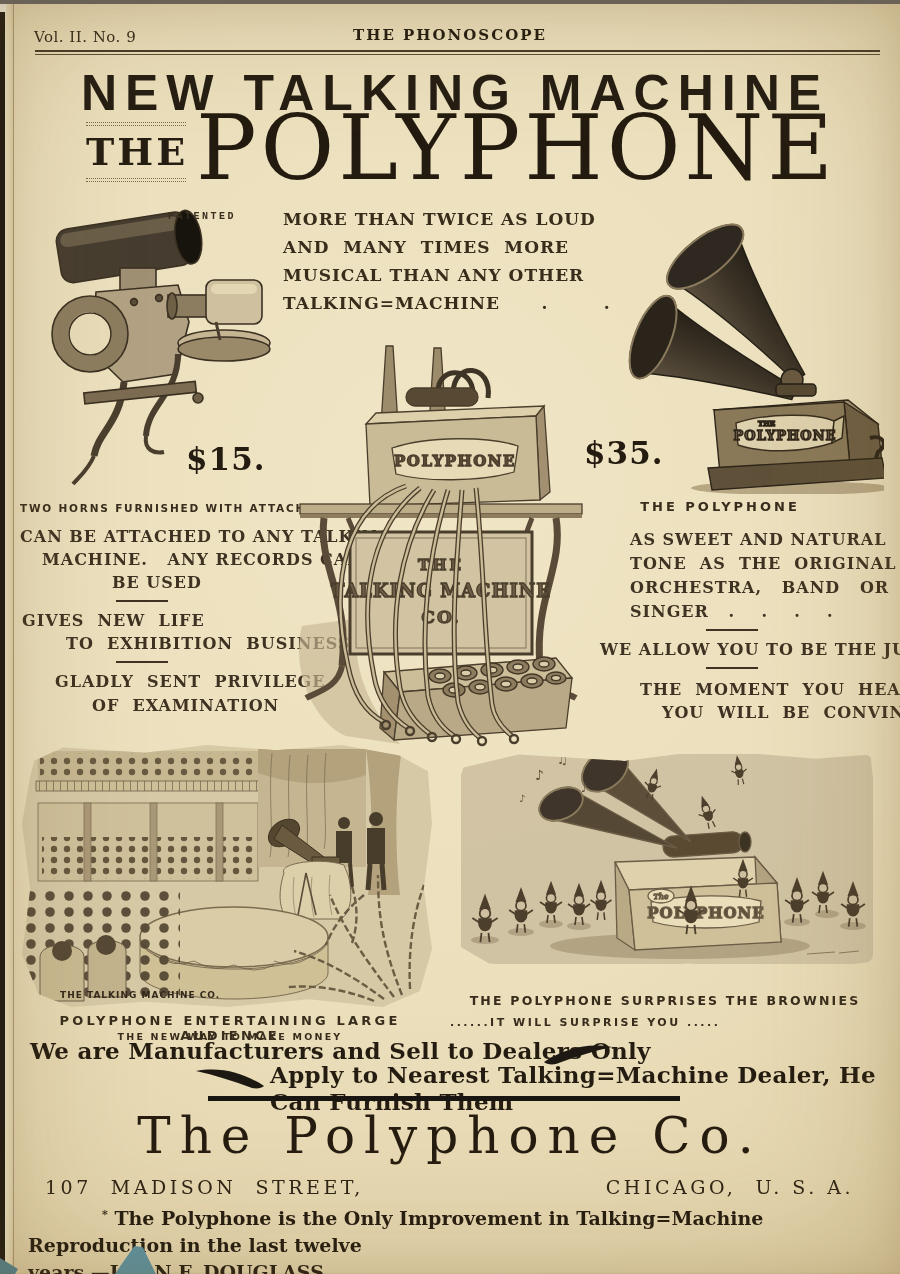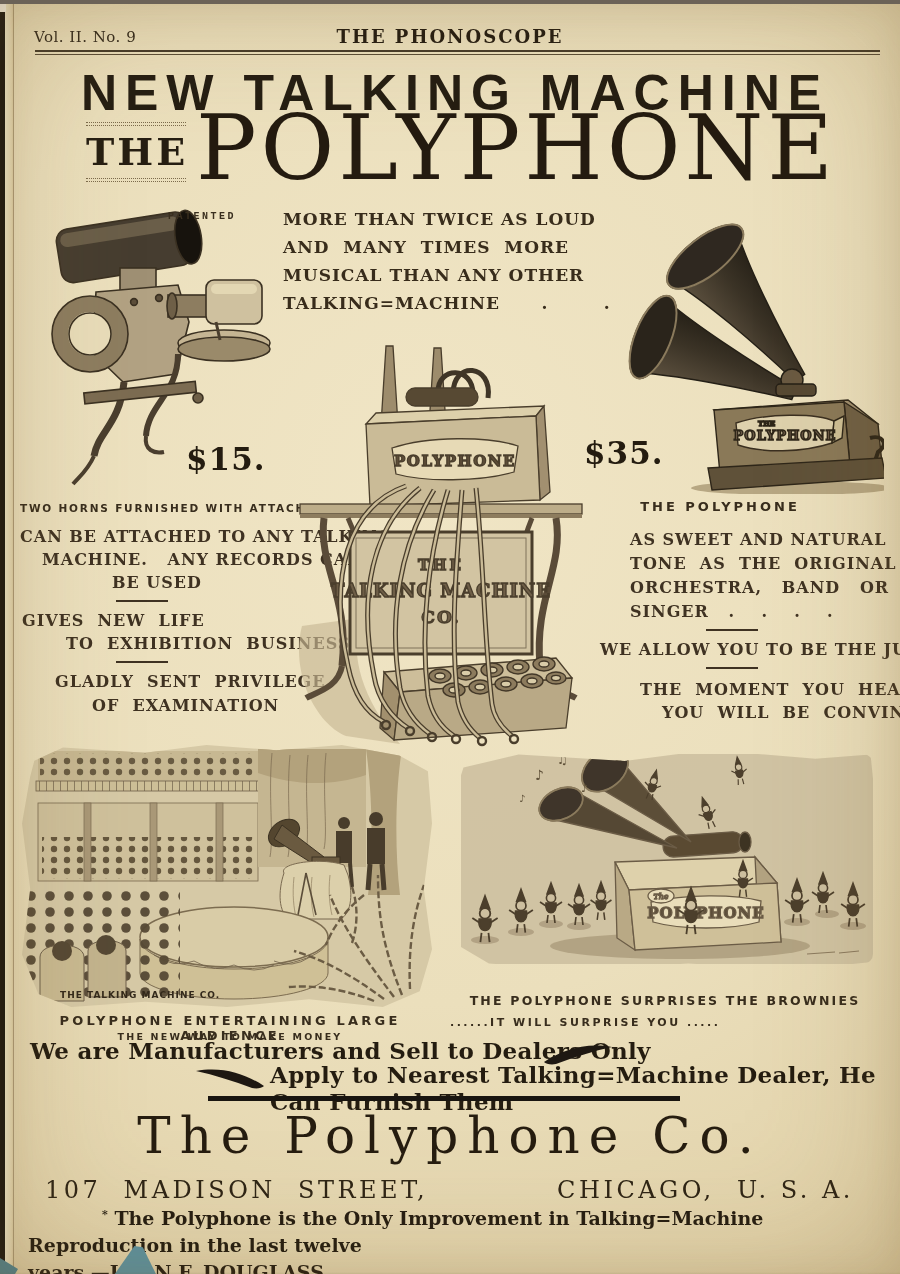--- a/index.html
+++ b/index.html
@@ -19,21 +19,21 @@
   .bottom-shade{position:absolute;left:0;bottom:0;width:100%;height:6px;background:linear-gradient(0deg,rgba(90,70,40,.25),transparent);}
 
   
   .serif{font-family:"DejaVu Serif",serif;}
   .sans{font-family:"DejaVu Sans",sans-serif;}
   .libsans{font-family:"Liberation Sans",sans-serif;}
   .pre{white-space:pre;}
   .capcap{font-weight:700;letter-spacing:2px;color:#382d1d;}
 
   .vol{left:34px;top:24px;font-size:15px;letter-spacing:.5px;color:#342a1c;}
-  .pub{left:0;right:0;top:22px;text-align:center;font-weight:700;font-size:18px;letter-spacing:2px;color:#241c11;}
+  .pub{left:0;right:0;top:22px;text-align:center;font-weight:700;font-size:15px;letter-spacing:2px;color:#241c11;}
   .rule-a{left:35px;top:46px;width:845px;height:2px;background:#453a28;}
   .rule-b{left:35px;top:50px;width:845px;height:1px;background:#5a4c36;}
 
   .kicker{left:50px;top:60px;width:810px;text-align:center;font-weight:700;font-size:50px;letter-spacing:8px;color:#241d12;}
   .the-block{left:86px;top:116px;width:100px;text-align:center;}
   .dotline{height:0;border-top:1px dotted #7c6b4c;margin:2px 0;}
   .the-word{font-weight:700;font-size:38px;letter-spacing:3px;color:#261e12;margin:3px 0 4px;}
   .bigname{left:196px;top:99px;width:610px;font-size:90px;letter-spacing:4px;line-height:1;color:#241b10;font-weight:400;}
 
   .patented{left:168px;top:207px;font-size:10px;letter-spacing:2.5px;font-weight:700;color:#3a2f1f;font-family:Liberation Mono, monospace;}
@@ -55,21 +55,21 @@
   .img-label{font-family:"DejaVu Sans",sans-serif;font-weight:700;font-size:9px;letter-spacing:1px;color:#33291b;}
   .cap1{font-size:13px;letter-spacing:3.2px;}
   .cap2{font-size:9.5px;letter-spacing:2.2px;}
   .cap3{font-size:12.5px;letter-spacing:2.2px;}
   .cap4{font-size:11px;letter-spacing:2.5px;}
 
   .dealer{font-weight:700;font-size:23px;color:#241c10;letter-spacing:.3px;}
   .thick-rule{left:208px;top:1092px;width:472px;height:5px;background:#191510;}
 
   .company{left:0;right:0;top:1103px;text-align:center;font-size:50px;letter-spacing:9px;color:#261d10;}
-  .addr{font-size:24px;letter-spacing:3.5px;color:#2e2415;top:1172px;}
+  .addr{font-size:19px;letter-spacing:3.5px;color:#2e2415;top:1172px;}
   .footnote{left:28px;top:1197px;width:850px;font-weight:700;font-size:19px;line-height:27px;color:#241c10;}
   .footnote sup{font-size:11px;}
 
   .teal-tri{left:112px;top:1242px;width:56px;height:32px;background:#5d93a1;
     clip-path:polygon(40% 0,55% 4%,82% 100%,0% 100%);}
   .teal-corner{left:0;top:1254px;width:18px;height:20px;background:#4f8492;
     clip-path:polygon(0 0,100% 55%,70% 100%,0 100%);}
 
   svg text{font-family:"DejaVu Serif",serif;}
 </style>

